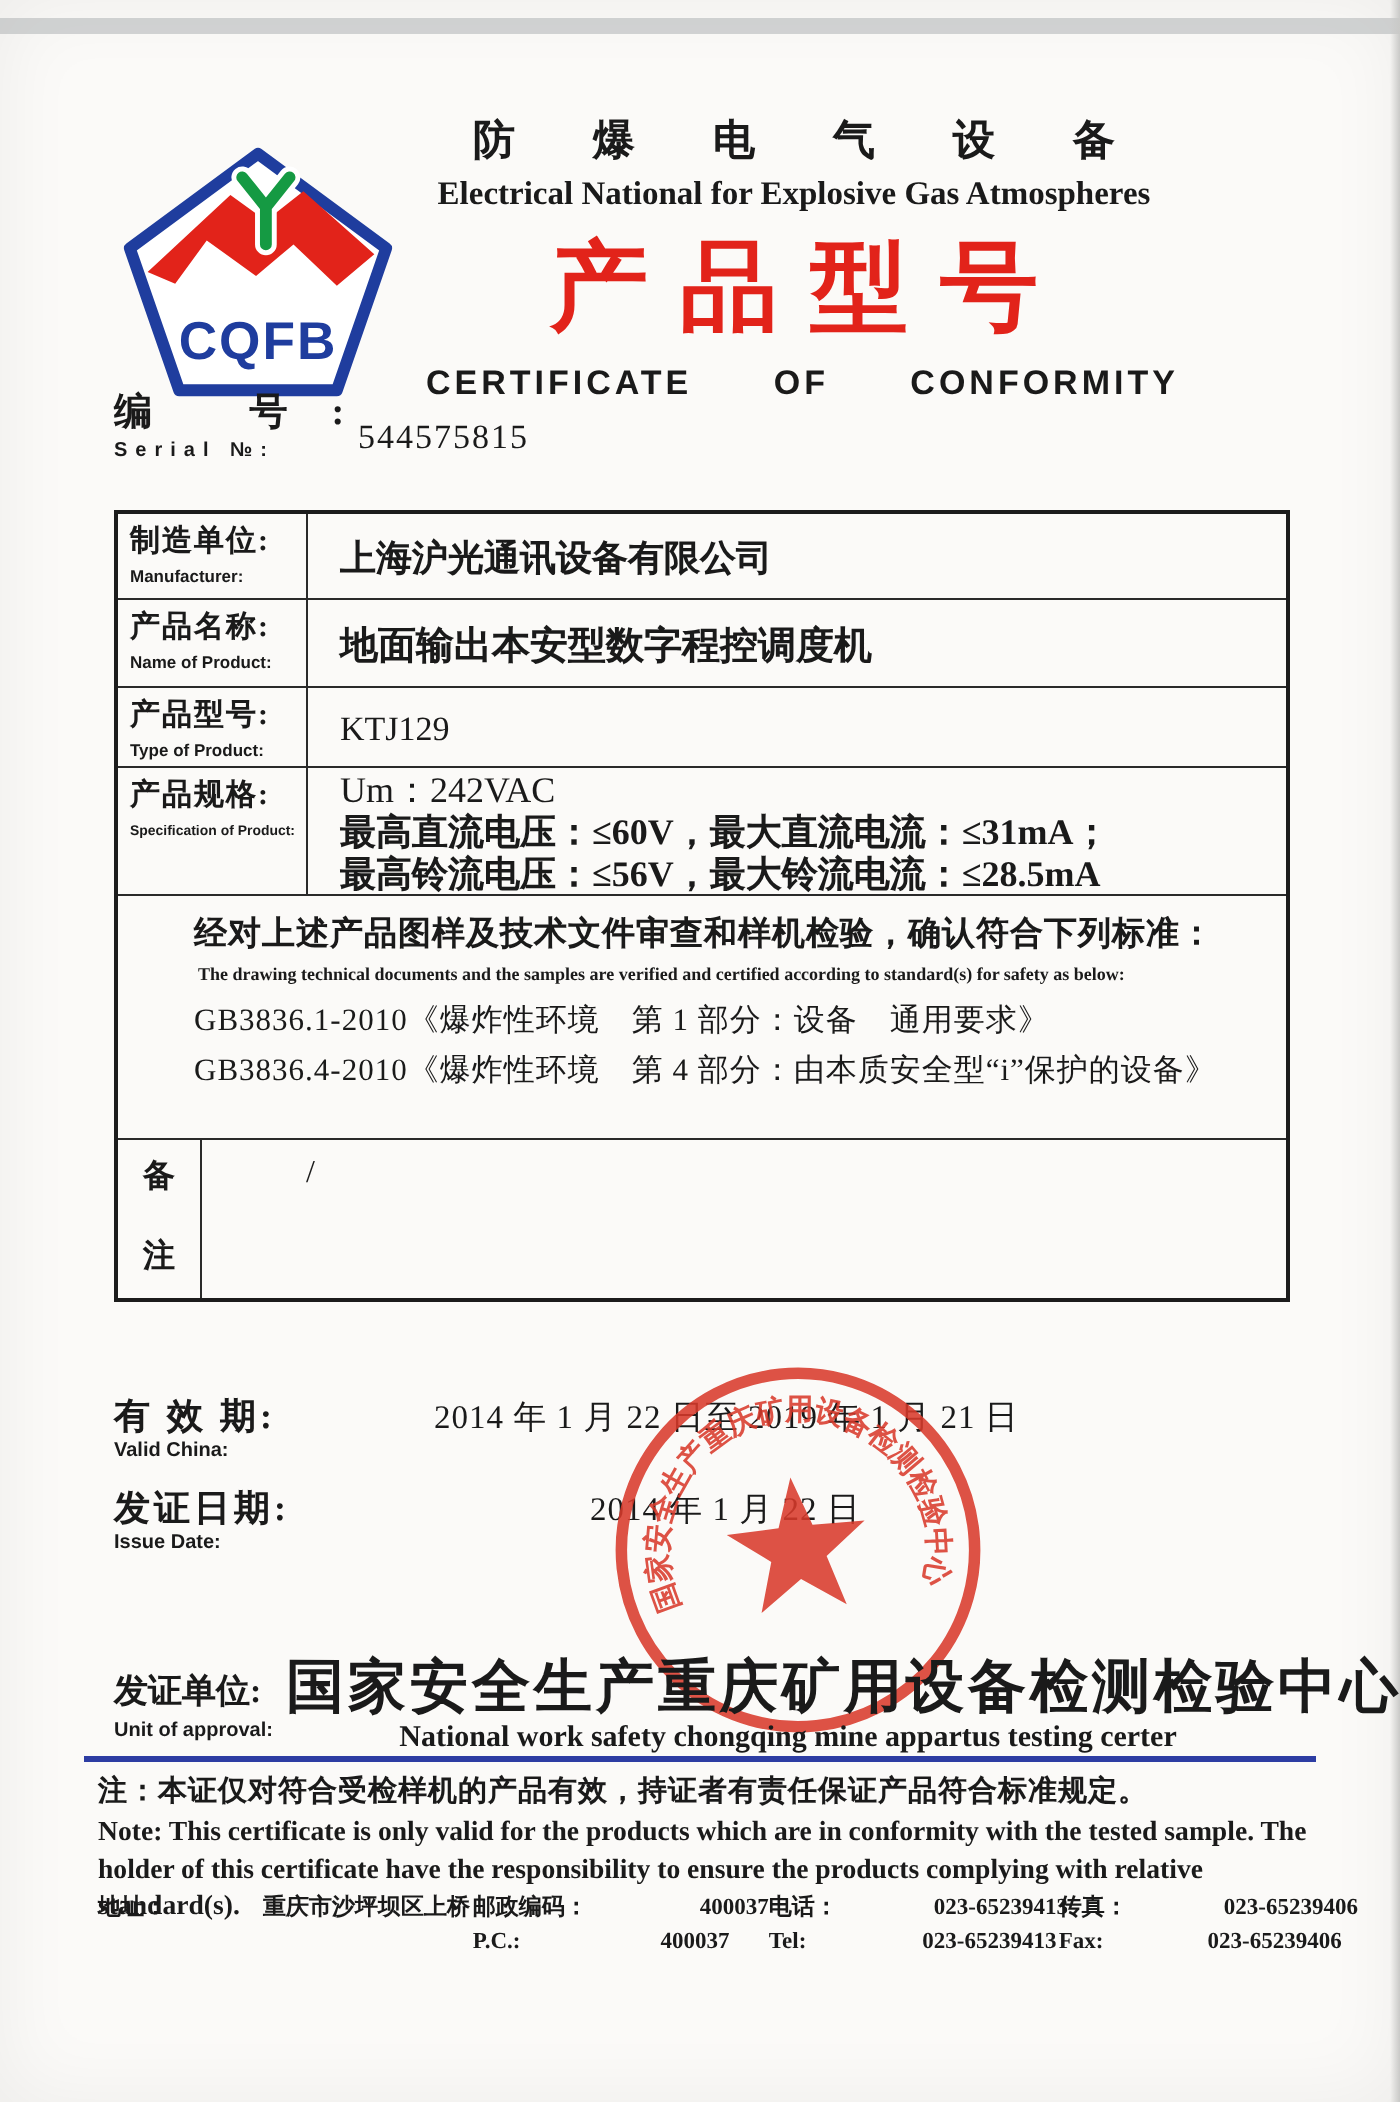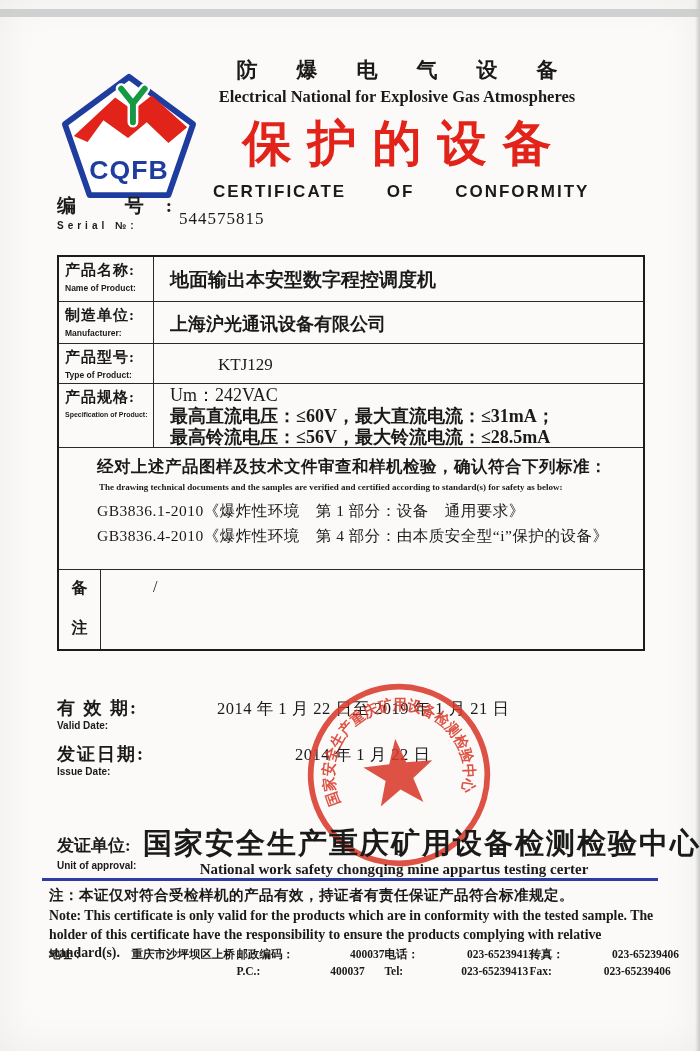--- a/index.html
+++ b/index.html
@@ -27,21 +27,21 @@
   
   .ptable { position:absolute; left:57px; top:255px; width:588px; border:2.5px solid #1c1c1c; background:transparent; }
   .trow { display:flex; border-top:1.5px solid #2a2a2a; }
   .trow:first-child { border-top:none; }
   .tlabel { width:95px; border-right:1.5px solid #2a2a2a; padding:4px 4px 2px 6px; flex-shrink:0; }
   .tlabel .zh { font-size:15px; font-weight:bold; letter-spacing:1px; white-space:nowrap; }
   .tlabel .en { font-family:"Liberation Sans",sans-serif; font-size:8.5px; font-weight:bold; margin-top:3px; transform-origin:left; }
   .tvalue { flex:1; padding:6px 6px 4px 16px; font-size:17px; display:flex; flex-direction:column; justify-content:center; }
   .speclines div { font-size:18px; font-weight:bold; line-height:21px; }
   .speclines div:first-child { font-weight:normal; }
-  .r1 { height:42px; } .r2 { height:44px; } .r3 { height:40px;gap:48px; } .r4 { height:64px; } .r5 { height:40px; }
+  .r1 { height:42px; } .r2 { height:44px; } .r3 { height:40px; } .r4 { height:64px; } .r5 { height:40px; }
   .standards { border-top:1.5px solid #2a2a2a; height:122px; padding:8px 10px 0 38px; }
   .std-zh { font-size:16.5px; font-weight:bold; letter-spacing:.5px; }
   .std-en { font-size:9px; font-weight:bold; margin:4px 0 6px 2px; }
   .std-item { font-size:15.5px; line-height:25px; letter-spacing:.5px; }
   .remark { display:flex; border-top:1.5px solid #2a2a2a; height:80px; }
   .remark-label { width:42px; border-right:1.5px solid #2a2a2a; display:flex; flex-direction:column; justify-content:space-between; align-items:center; padding:8px 0 10px 0; font-size:16px; font-weight:bold; }
   .remark-value { flex:1; padding:8px 0 0 52px; font-size:16px; }
 
   
   .dates { position:absolute; left:57px; top:696px; width:588px; }
@@ -91,44 +91,44 @@
       <path d="M 14 66 L 56 27 L 74 40 L 93 25 L 129 57 L 110 73 L 88 52 L 69 68 L 44 50 L 28 72 Z" fill="#e2231a"></path>
       <path d="M 62 18 L 74 33 L 86 18 M 74 33 L 74 52" fill="none" stroke="#ffffff" stroke-width="11" stroke-linecap="round"></path>
       <path d="M 62 18 L 74 33 L 86 18 M 74 33 L 74 52" fill="none" stroke="#159a43" stroke-width="6" stroke-linecap="round"></path>
       <text x="70" y="110" text-anchor="middle" font-family="Liberation Sans, DejaVu Sans, sans-serif" font-size="27" font-weight="bold" fill="#1f3d9e" letter-spacing="1">CQFB</text>
     </svg>
   </div>
 
   <div class="masthead">
     <div class="mh-zh">防爆电气设备</div>
     <div class="mh-en">Electrical National for Explosive Gas Atmospheres</div>
-    <div class="cert-zh">保护的设备</div>
+    <div class="cert-zh">产品型号</div>
     <div class="cert-en">CERTIFICATE OF CONFORMITY</div>
   </div>
 
   <div class="serial">
     <div class="serial-zh">编 号:</div>
     <div class="serial-en">Serial №:</div>
     <div class="serial-val">544575815</div>
   </div>
 
   <div class="ptable">
+    <div class="trow r1">
+      <div class="tlabel">
+        <div class="zh">制造单位:</div>
+        <div class="en">Manufacturer:</div>
+      </div>
+      <div class="tvalue" style="font-size:18px; font-weight:bold;">上海沪光通讯设备有限公司</div>
+    </div>
     <div class="trow r2">
       <div class="tlabel">
         <div class="zh">产品名称:</div>
         <div class="en">Name of Product:</div>
       </div>
       <div class="tvalue" style="font-size:19px; font-weight:bold;">地面输出本安型数字程控调度机</div>
-    </div>
-    <div class="trow r1">
-      <div class="tlabel">
-        <div class="zh">制造单位:</div>
-        <div class="en">Manufacturer:</div>
-      </div>
-      <div class="tvalue" style="font-size:18px; font-weight:bold;">上海沪光通讯设备有限公司</div>
     </div>
     <div class="trow r3">
       <div class="tlabel">
         <div class="zh">产品型号:</div>
         <div class="en">Type of Product:</div>
       </div>
       <div class="tvalue">KTJ129</div>
     </div>
     <div class="trow r4">
       <div class="tlabel">
@@ -152,21 +152,21 @@
         <span>备</span>
         <span>注</span>
       </div>
       <div class="remark-value">/</div>
     </div>
   </div>
 
   <div class="dates">
     <div class="dline">
       <div class="dlabel-zh">有 效 期:</div>
-      <div class="dlabel-en">Valid Date:</div>
+      <div class="dlabel-en">Valid China:</div>
       <div class="dval valid">2014 年 1 月 22 日至 2019 年 1 月 21 日</div>
     </div>
     <div class="dline issue-line">
       <div class="dlabel-zh">发证日期:</div>
       <div class="dlabel-en">Issue Date:</div>
       <div class="dval issue">2014 年 1 月 22 日</div>
     </div>
   </div>
 
   <div class="stamp">

